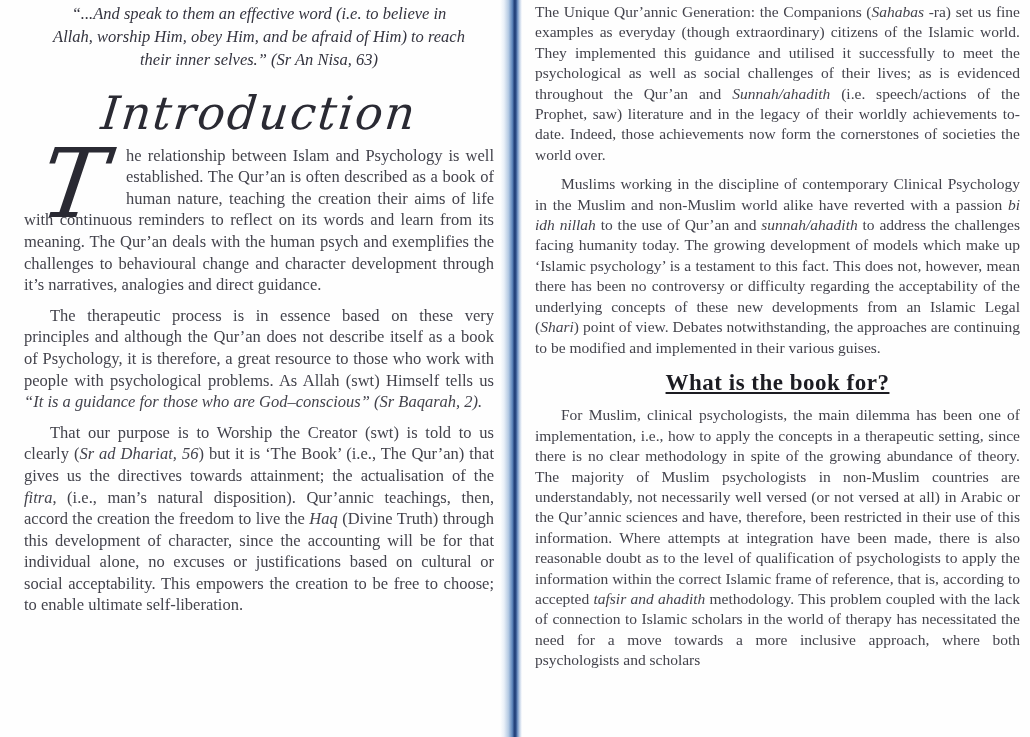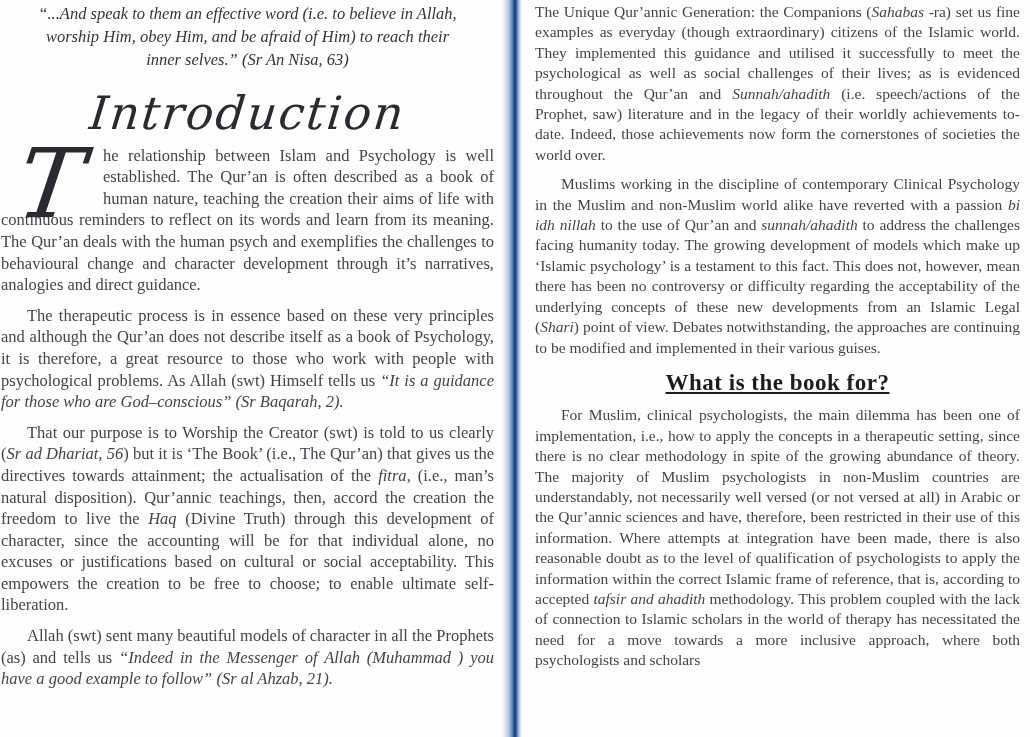--- a/index.html
+++ b/index.html
@@ -15,21 +15,21 @@
     overflow: hidden;
     background: #fefefe;
     display: flex;
   }
   .page {
     box-sizing: border-box;
     color: #43434c;
   }
   .page-left {
     width: 500px;
-    padding: 2px 6px 0 1px;
+    padding: 2px 6px 0 24px;
     font-size: 16.5px;
     line-height: 21.6px;
   }
   .gutter {
     width: 22px;
     height: 737px;
     flex: 0 0 22px;
     background: linear-gradient(to right,
       #ffffff 0%,
       #eaf0f8 18%,
@@ -111,23 +111,20 @@
     </p>
 
     <p class="para">
       <span><span>The therapeutic process is in essence based on these very principles and although the Qur’an does not describe itself as a book of Psychology, it is therefore, a great resource to those who work with people with psychological problems.  As Allah (swt) Himself tells us </span><span class="it">“It is a </span><span class="it bd">guidance</span><span class="it"> for those who are God–conscious” (Sr Baqarah, 2).</span></span>
     </p>
 
     <p class="para">
       <span><span>That our purpose is to Worship the Creator (swt) is told to us clearly (</span><span class="it">Sr ad Dhariat, 56</span><span>) but it is ‘The Book’ (i.e., The Qur’an) that gives us the directives towards attainment; the actualisation of the </span><span class="it">fitra</span><span>, (i.e., man’s natural disposition). Qur’annic teachings, then, accord the creation the freedom to live the </span><span class="it">Haq</span><span> (Divine Truth) through this development of character, since the accounting will be for that individual alone, no excuses or justifications based on cultural or social acceptability. This empowers the creation to be free to choose; to enable ultimate self-liberation.</span></span>
     </p>
 
-    <p class="para">
-      <span><span>Allah (swt) sent many beautiful models of character in all the Prophets (as) and tells us </span><span class="it">“Indeed in the Messenger of Allah (Muhammad ) you have a good example to follow” (Sr al Ahzab, 21).</span></span>
-    </p>
   </div>
 
   <div class="gutter"></div>
 
   <div class="page page-right">
     <p class="para no-indent">
       <span><span>The Unique Qur’annic Generation: the Companions (</span><span class="it">Sahabas</span><span> -ra) set us fine examples as everyday (though extraordinary) citizens of the Islamic world. They implemented this guidance and utilised it successfully to meet the psychological as well as social challenges of their lives; as is evidenced throughout the Qur’an and </span><span class="it">Sunnah/ahadith</span><span> (i.e. speech/actions of the Prophet, saw) literature and in the legacy of their worldly achievements to-date. Indeed, those achievements now form the cornerstones of societies the world over.</span></span>
     </p>
 
     <p class="para">

